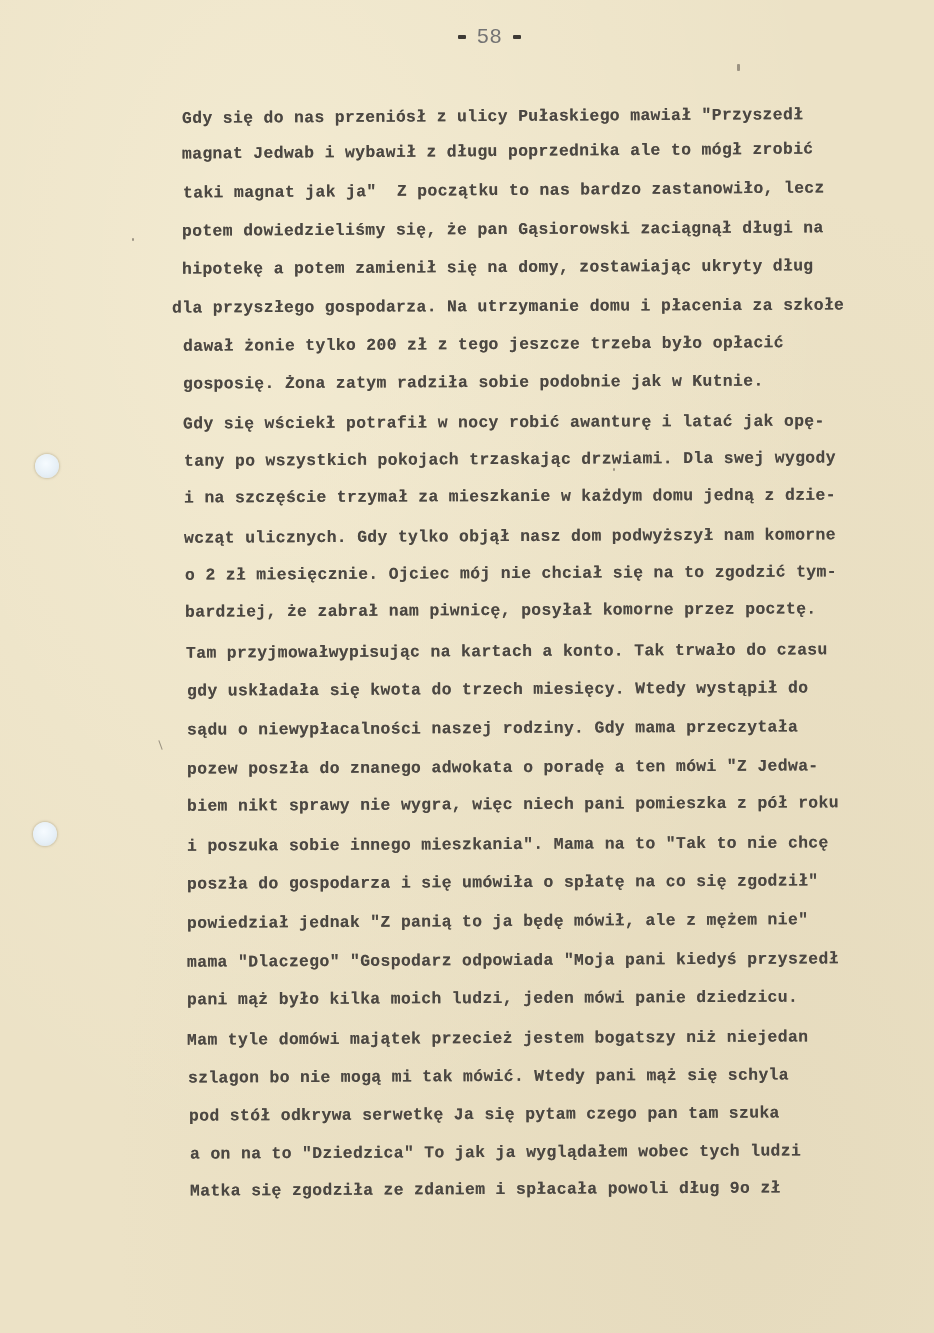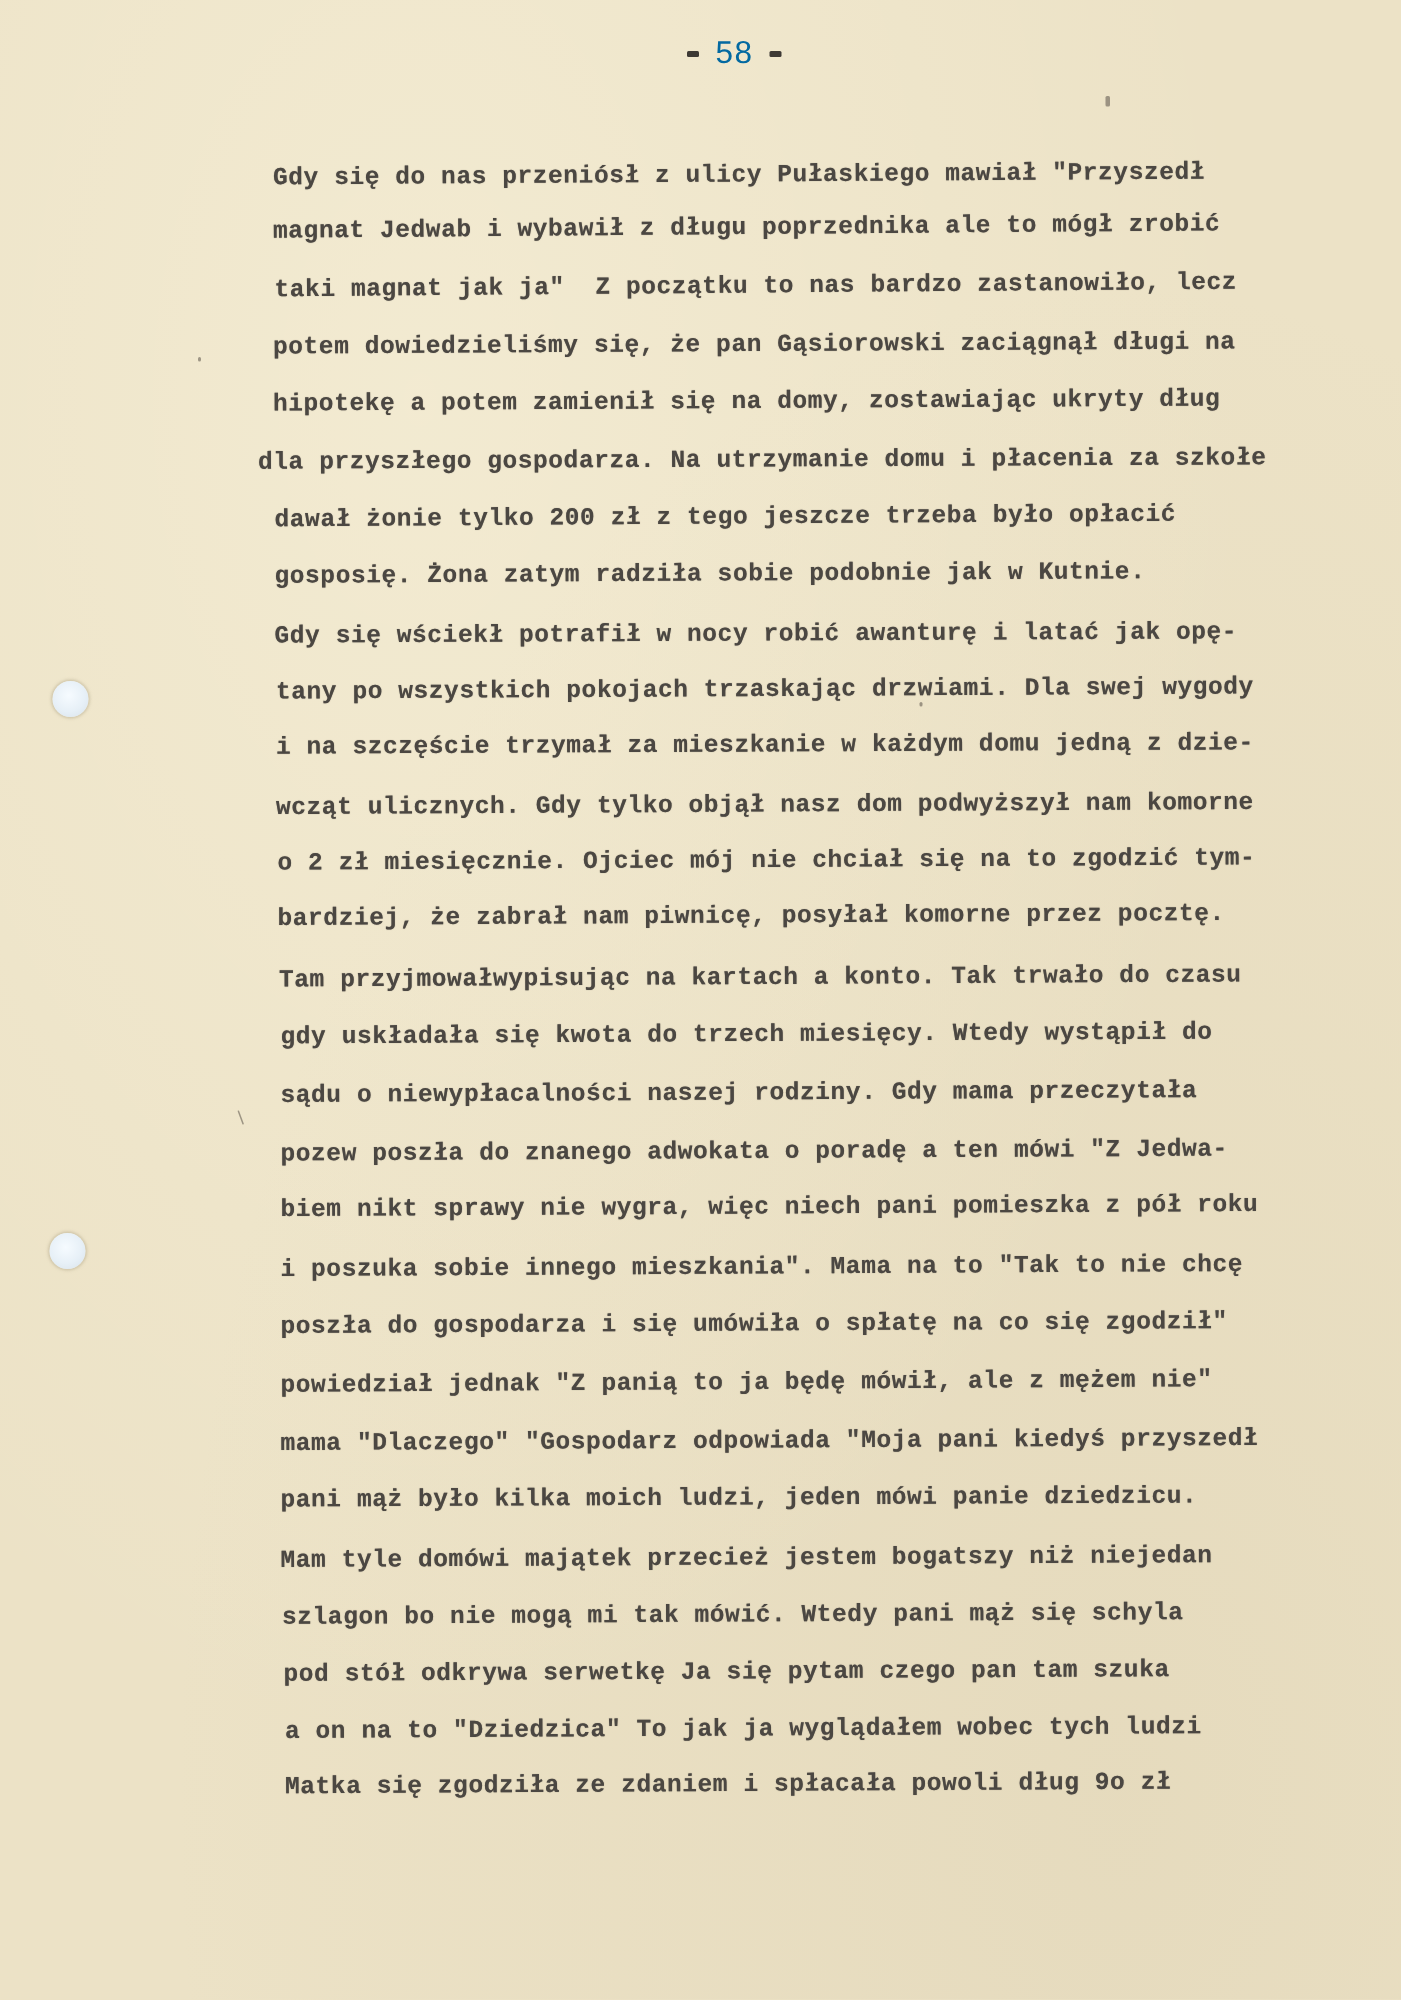--- a/index.html
+++ b/index.html
@@ -21,21 +21,21 @@
       left: 0; top: 0;
       width: 934px;
       height: 1333px;
     }
     .page-number {
       position: absolute;
       top: 24px;
       left: 447px;
       font-family: "Liberation Sans", sans-serif;
       font-size: 21px;
-      color: #0369a1;
+      color: #737373;
       letter-spacing: 1px;
     }
     .page-number .dash {
       display: inline-block;
       width: 8px;
       height: 4px;
       background: #3e3a35;
       vertical-align: middle;
       margin: 0 11px;
       border-radius: 1px;

